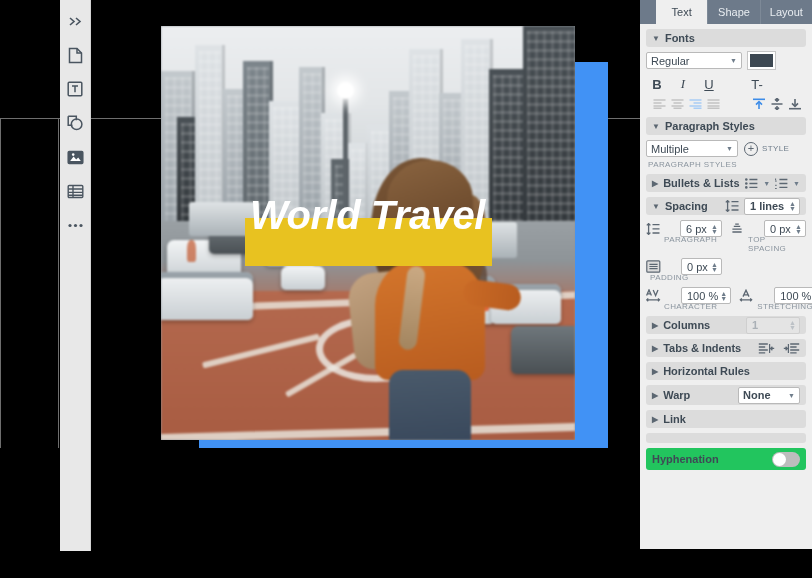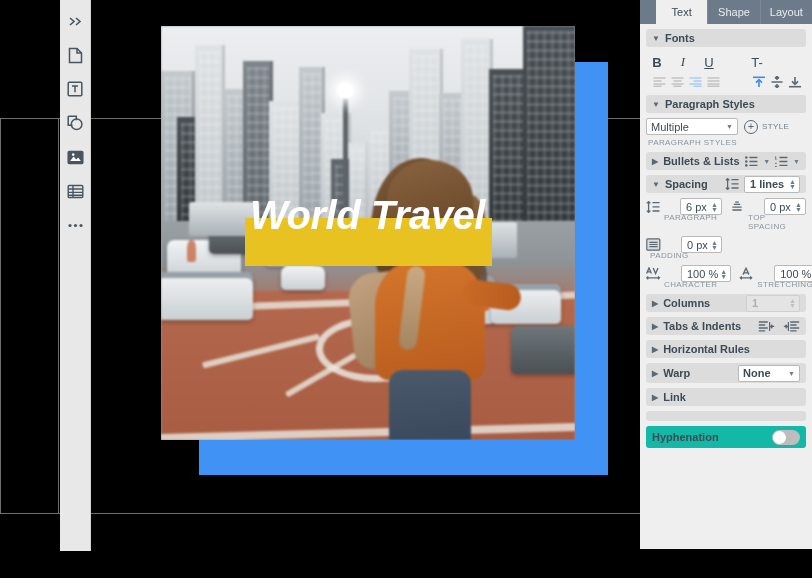--- a/index.html
+++ b/index.html
@@ -7,21 +7,21 @@
   body {
     width:812px; height:578px; overflow:hidden;
     background:#000;
     font-family:"Liberation Sans", sans-serif;
     position:relative;
     -webkit-font-smoothing:antialiased;
   }
 
   
   #canvas-area {
-    position:absolute; left:0; top:0; width:640px; height:578px;
+    position:absolute; left:0; top:0; width:640px; height:448px;
     background:#000; overflow:hidden;
   }
   .guide-v { position:absolute; width:1px; background:#6e6e6e; }
   .guide-h { position:absolute; height:1px; background:#6e6e6e; }
 
   
   #artboard-image {
     position:absolute; left:161px; top:26px; width:414px; height:414px;
     overflow:hidden; background:#8d9398;
   }
@@ -222,21 +222,21 @@
     width:14px; height:14px; border:1px solid #5c6772; border-radius:50%;
     display:flex; align-items:center; justify-content:center; font-size:11px; line-height:1; color:#5c6772;
   }
   .style-btn .lbl { font-size:8px; color:#6f7d8b; letter-spacing:.4px; }
 
   .field-grid { display:flex; gap:8px; }
   .field-col { flex:1; }
   .field-line { display:flex; align-items:center; gap:20px; }
 
   .toggle-row {
-    background:#14b8a6; border-radius:3px; height:22px; display:flex; align-items:center;
+    background:#22c55e; border-radius:3px; height:22px; display:flex; align-items:center;
     padding:0 6px; margin-bottom:5px; font-weight:bold; font-size:11px; color:#3e4a55;
   }
   .toggle {
     margin-left:auto; width:28px; height:15px; border-radius:8px; background:#bdbdbd;
     position:relative; cursor:pointer;
   }
   .toggle .knob { position:absolute; left:1px; top:1px; width:13px; height:13px; border-radius:50%; background:#fff; }
 
   .mini-icon { color:#5c6772; display:flex; align-items:center; }
   .mini-caret { font-size:7px; color:#6f7d8b; cursor:pointer; }
@@ -401,20 +401,27 @@
   </div>
 
   <div class="panel-body">
 
     <div class="section-head">
       <span class="caret">▼</span>
       <span>Fonts</span>
     </div>
 
 
+    <div class="row">
+      <div class="select" style="width:96px;">
+        <span class="cv">Regular</span>
+        <span class="arw">▼</span>
+      </div>
+      <div class="swatch"></div>
+    </div>
 
     <div class="fmt-row">
       <span class="fmt-btn b">B</span>
       <span class="fmt-btn i">I</span>
       <span class="fmt-btn u">U</span>
       <span style="flex:1"></span>
       <span class="fmt-btn" style="margin-right:40px;">T-</span>
     </div>
 
     <div class="align-row">

